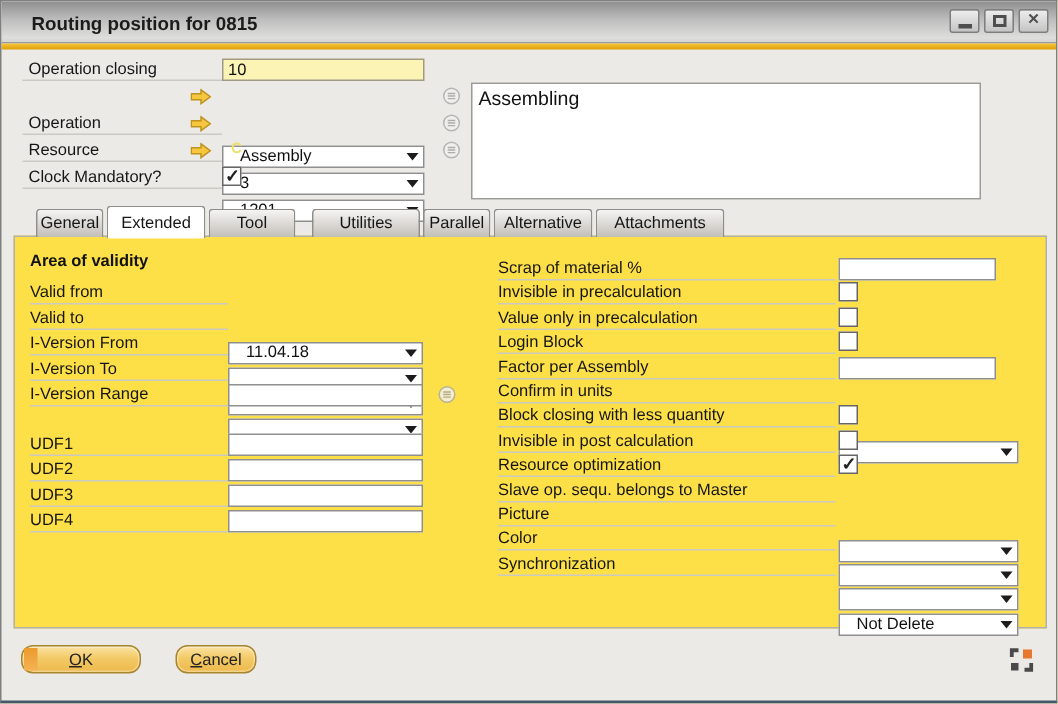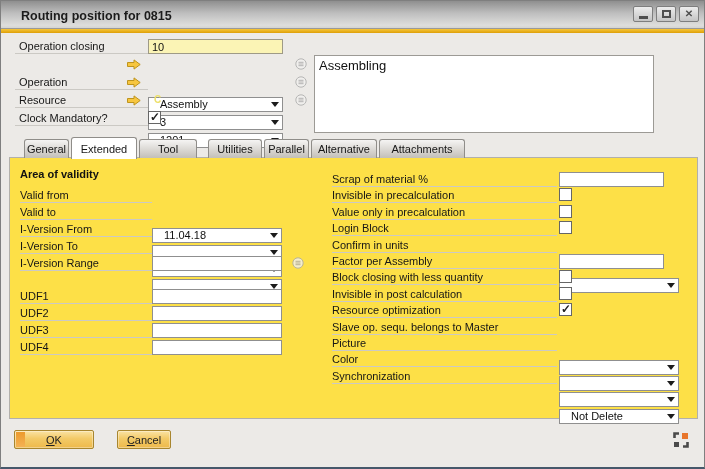--- a/index.html
+++ b/index.html
@@ -102,21 +102,21 @@
   #validity .circle-icon { left:272px; }
   #udf { position:absolute; left:10px; top:130px; width:300px; }
   #rightcol { position:absolute; left:322px; top:13px; width:360px; }
   #rightcol .frow { height:16.4px; }
   #rightcol .labelcell { width:225px; }
   #rightcol .tinput { left:227px; width:105px; top:1px; }
   #rightcol .dd { left:227px; width:120px; top:1px; }
   #rightcol .cbx { left:227px; top:1px; }
   
   .btn {
-    position:absolute; top:429px; height:19px; border:1px solid #A8862F; border-radius:2px;
+    position:absolute; top:429px; height:19px; border:1px solid #A8862F; border-radius:8px;
     background:linear-gradient(#FAE3A4,#F3CA67 45%,#EDB94B);
     display:flex; align-items:center; justify-content:center;
     font-size:11px; color:#222; cursor:pointer; box-shadow:inset 0 0 0 1px rgba(255,255,255,.35);
   }
   .btn span { display:block; }
   .btn span::first-letter { text-decoration:underline; }
   #btn-ok { left:13px; width:80px; }
   #btn-ok::before {
     content:""; position:absolute; left:1px; top:1px; bottom:1px; width:9px;
     background:linear-gradient(#EC9A2D,#F4B254);
@@ -220,21 +220,21 @@
   <div id="tabs">
     <div class="tab" style="width:45px">
         <span>General</span>
       </div>
     <div class="tab active" style="width:66px">
         <span>Extended</span>
       </div>
     <div class="tab" style="width:58px">
         <span>Tool</span>
       </div>
-    <div class="tab gap-before" style="width:54px">
+    <div class="tab gap-before" style="width:72px">
         <span>Utilities</span>
       </div>
     <div class="tab" style="width:45px">
         <span>Parallel</span>
       </div>
     <div class="tab" style="width:66px">
         <span>Alternative</span>
       </div>
     <div class="tab" style="width:86px">
         <span>Attachments</span>
@@ -312,29 +312,29 @@
       </div>
       <div class="frow">
         <div class="labelcell">Value only in precalculation</div>
         <div class="cbx" data-checked="false"></div>
       </div>
       <div class="frow">
         <div class="labelcell">Login Block</div>
         <div class="cbx" data-checked="false"></div>
       </div>
       <div class="frow">
+        <div class="labelcell">Factor per Assembly</div>
+        <input class="tinput" value="" style="">
+      </div>
+      <div class="frow">
         <div class="labelcell">Confirm in units</div>
         <div class="dd">
           <span></span>
           <span class="dd-arrow"></span>
         </div>
-      </div>
-      <div class="frow">
-        <div class="labelcell">Factor per Assembly</div>
-        <input class="tinput" value="" style="">
       </div>
       <div class="frow">
         <div class="labelcell">Block closing with less quantity</div>
         <div class="cbx" data-checked="false"></div>
       </div>
       <div class="frow">
         <div class="labelcell">Invisible in post calculation</div>
         <div class="cbx" data-checked="false"></div>
       </div>
       <div class="frow">

